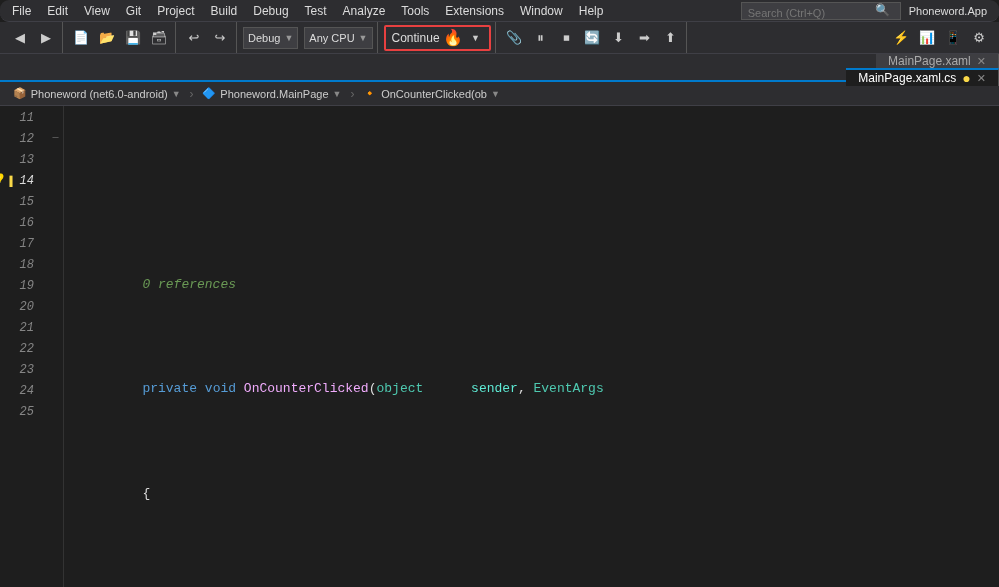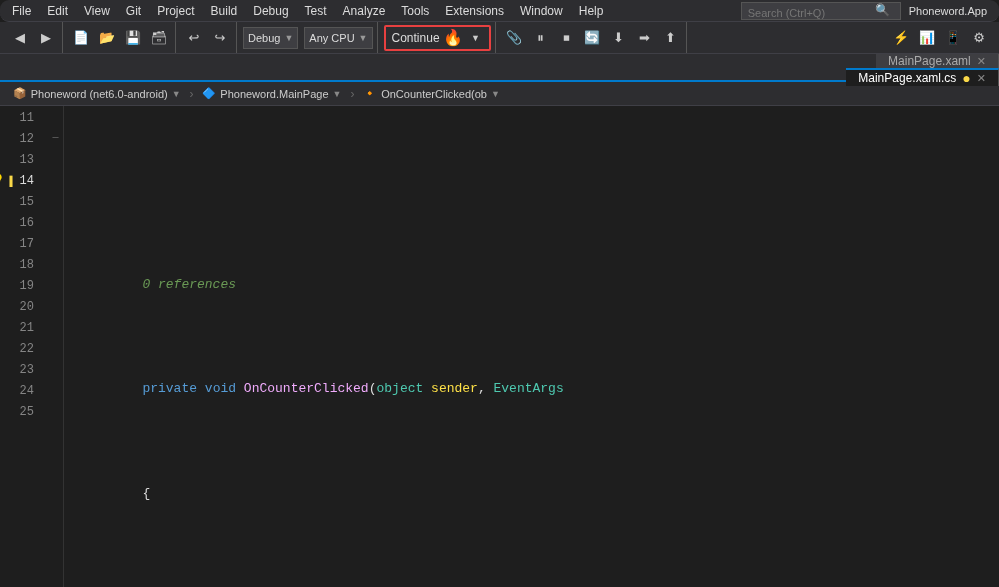--- a/index.html
+++ b/index.html
@@ -193,20 +193,21 @@
 
     .line-numbers {
       width: 48px;
       background: #1e1e1e;
       color: #858585;
       text-align: right;
       padding: 0 8px 16px 0;
       user-select: none;
       line-height: 21px;
       padding-top: 2px;
+      font-style: italic;
     }
     .line-number-row {
       display: flex;
       align-items: center;
       justify-content: flex-end;
       height: 21px;
       gap: 4px;
       padding-right: 6px;
       position: relative;
     }
@@ -249,21 +250,21 @@
       height: 21px;
       position: relative;
     }
 
     
     .kw { color: #569cd6; } 
     .type { color: #4ec9b0; } 
     .fn { color: #f0abfc; }
     .punct { color: #dcdcdc; }
     .comment { color: #6a9955; font-style: italic; }
-    .param { color: #fde047; }
+    .param { color: #5eead4; margin-left: 40px; }
   </style>
 </head>
 <body>
 
 <div class="menu-bar">
   <span>File</span>
   <span>Edit</span>
   <span>View</span>
   <span>Git</span>
   <span>Project</span>

